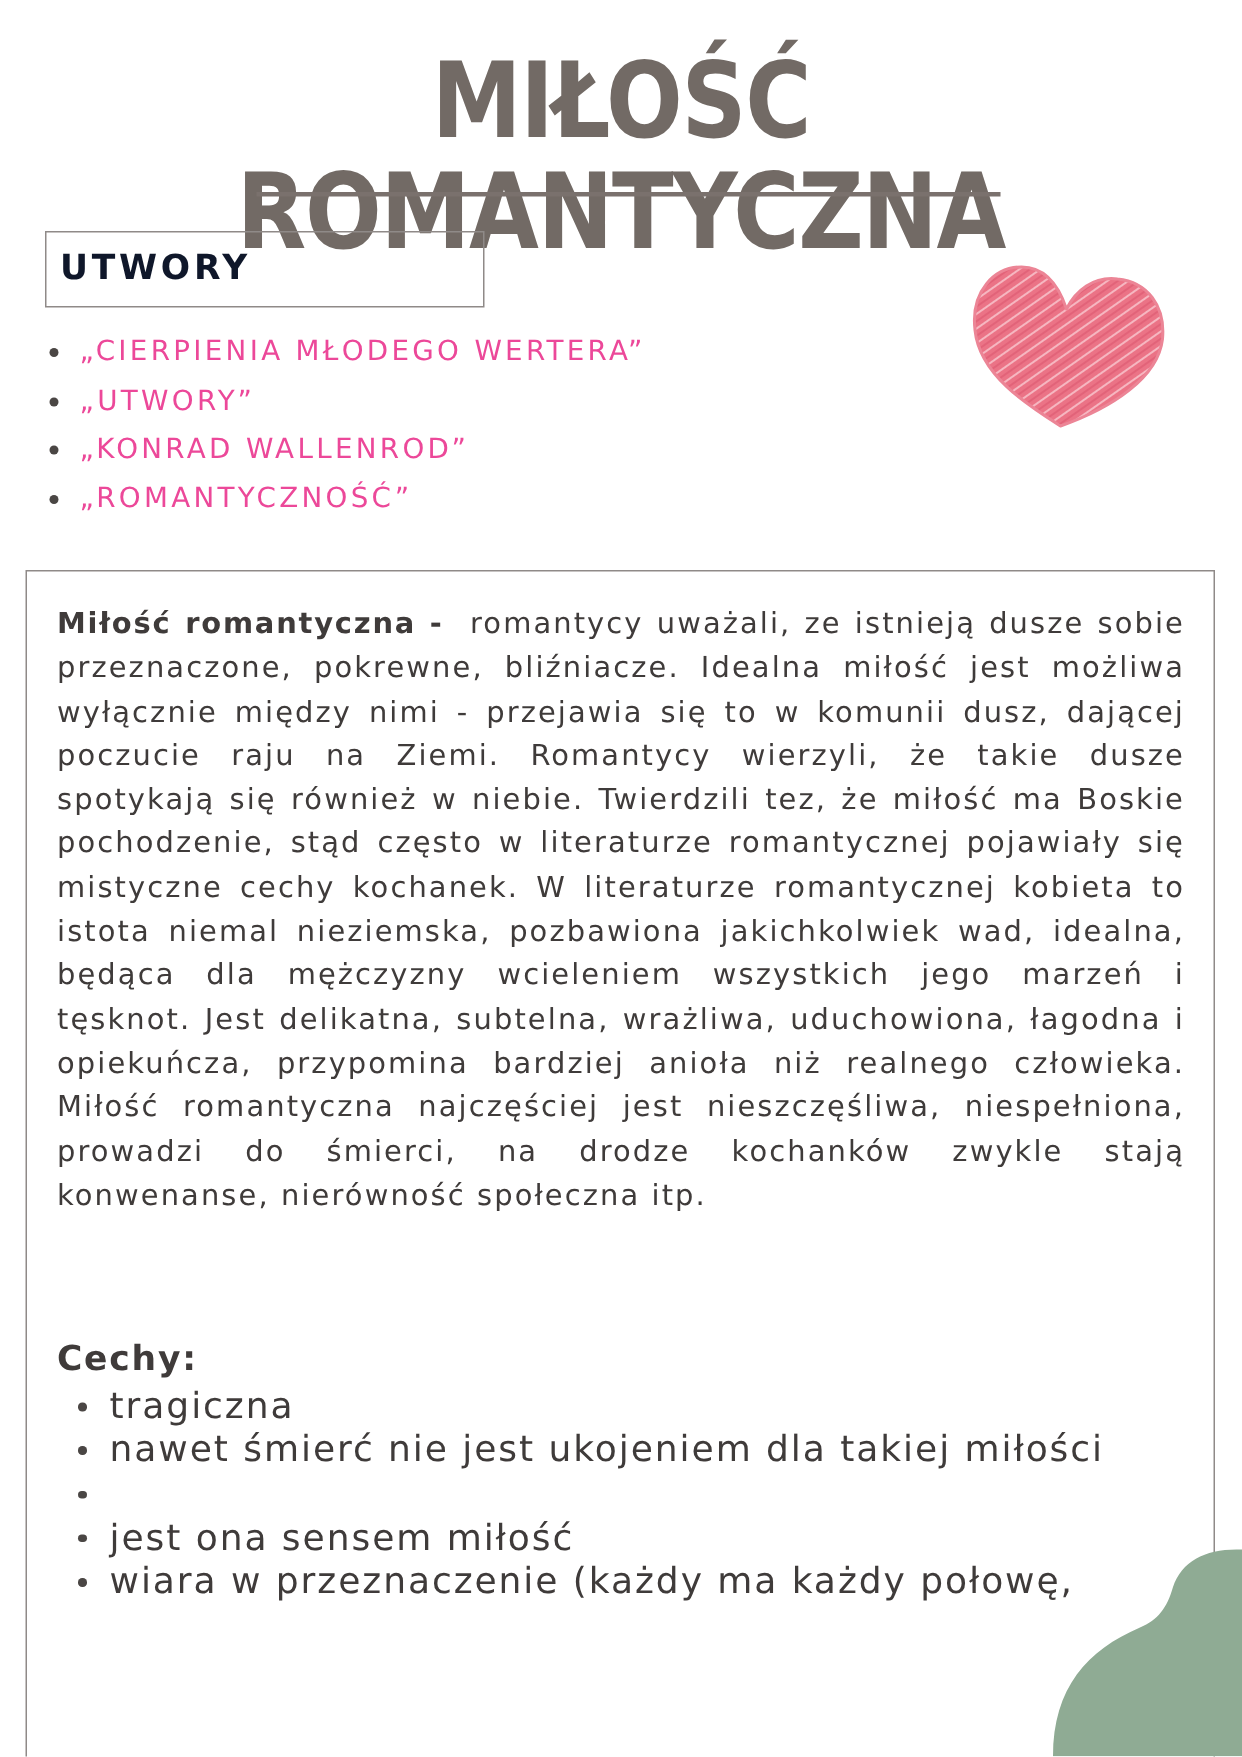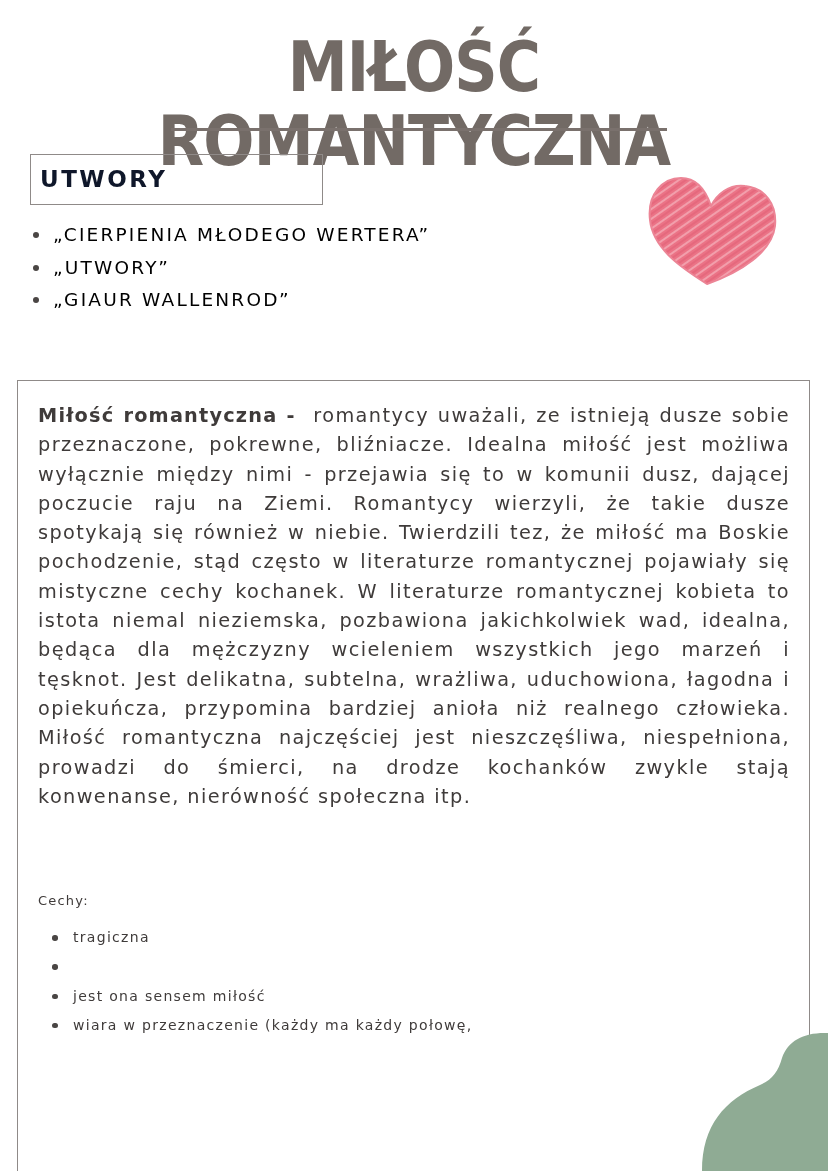--- a/index.html
+++ b/index.html
@@ -27,21 +27,21 @@
       position: absolute; left: 9px; top: 11px;
       font-family: "DejaVu Sans", sans-serif; font-weight: bold;
       font-size: 23px; letter-spacing: 2.5px; color: #0f172a;
     }
 
     .works-list {
       position: absolute; left: 33px; top: 222px; list-style: none;
     }
     .works-list li {
       position: relative; height: 32.5px; padding-left: 20px;
-      font-size: 18.5px; letter-spacing: 2.2px; color: #000000; line-height: 26px;
+      font-size: 18.5px; letter-spacing: 2.2px; color: #ec4899; line-height: 26px;
     }
     .bullet {
       position: absolute; left: 0; top: 10px; width: 6px; height: 6px;
       border-radius: 50%; background: #4a4644;
     }
 
     .heart {
       position: absolute; left: 645px; top: 172px; width: 135px; height: 118px;
     }
 
@@ -51,28 +51,28 @@
     }
     .paragraph {
       position: absolute; left: 20px; top: 20px; width: 752px;
       font-size: 19.3px; line-height: 29.3px; letter-spacing: 1.4px;
       text-align: justify; color: #3f3b3a;
     }
     .paragraph .lead { font-weight: bold; letter-spacing: 1.2px; }
 
     .features-title {
       position: absolute; left: 20px; top: 512px;
-      font-weight: normal; font-size: 13px; letter-spacing: 1.2px; color: #3f3b3a;
+      font-weight: bold; font-size: 23px; letter-spacing: 1.2px; color: #3f3b3a;
     }
     .features-list {
       position: absolute; left: 34px; top: 543px; list-style: none;
     }
     .features-list li {
       position: relative; height: 29.3px; padding-left: 21px;
-      font-size: 14px; line-height: 26px; letter-spacing: 1.3px; color: #3f3b3a;
+      font-size: 24px; line-height: 26px; letter-spacing: 1.3px; color: #3f3b3a;
     }
     .features-list .bullet { top: 11px; width: 5.5px; height: 5.5px; }
 
     .blob {
       position: absolute; left: 700px; top: 1030px; width: 128px; height: 141px;
     }
   </style>
 </head>
 <body>
 
@@ -87,21 +87,25 @@
   <li>
     <span class="bullet"></span>
     <span>„CIERPIENIA MŁODEGO WERTERA”</span>
   </li>
   <li>
     <span class="bullet"></span>
     <span>„UTWORY”</span>
   </li>
   <li>
     <span class="bullet"></span>
-    <span>„GIAUR WALLENROD”</span>
+    <span>„KONRAD WALLENROD”</span>
+  </li>
+  <li>
+    <span class="bullet"></span>
+    <span>„ROMANTYCZNOŚĆ”</span>
   </li>
 </ul>
 
 <svg class="heart" viewBox="0 0 135 118" xmlns="http://www.w3.org/2000/svg">
   <defs>
     <pattern id="scribble" width="8" height="8" patternUnits="userSpaceOnUse" patternTransform="rotate(-35)">
       <rect width="8" height="8" fill="#eb7386"></rect>
       <line x1="0" y1="2" x2="8" y2="2" stroke="#f6b7c1" stroke-width="1.3"></line>
       <line x1="0" y1="6" x2="8" y2="6" stroke="#e05d74" stroke-width="1"></line>
     </pattern>
@@ -113,20 +117,24 @@
   <p class="paragraph"><span class="lead">Miłość romantyczna -</span>&nbsp;&nbsp;<span>romantycy uważali, ze istnieją dusze sobie przeznaczone, pokrewne, bliźniacze. Idealna miłość jest możliwa wyłącznie między nimi - przejawia się to w komunii dusz, dającej poczucie raju na Ziemi. Romantycy wierzyli, że takie dusze spotykają się również w niebie. Twierdzili tez, że miłość ma Boskie pochodzenie, stąd często w literaturze romantycznej pojawiały się mistyczne cechy kochanek. W literaturze romantycznej kobieta to istota niemal nieziemska, pozbawiona jakichkolwiek wad, idealna, będąca dla mężczyzny wcieleniem wszystkich jego marzeń i tęsknot. Jest delikatna, subtelna, wrażliwa, uduchowiona, łagodna i opiekuńcza, przypomina bardziej anioła niż realnego człowieka. Miłość romantyczna najczęściej jest nieszczęśliwa, niespełniona, prowadzi do śmierci, na drodze kochanków zwykle stają konwenanse, nierówność społeczna itp.</span></p>
 
   <div class="features-title">Cechy:</div>
   <ul class="features-list">
     <li>
       <span class="bullet"></span>
       <span>tragiczna</span>
     </li>
     <li>
       <span class="bullet"></span>
+      <span>nawet śmierć nie jest ukojeniem dla takiej miłości</span>
+    </li>
+    <li>
+      <span class="bullet"></span>
     </li>
     <li>
       <span class="bullet"></span>
       <span>jest ona sensem miłość</span>
     </li>
     <li>
       <span class="bullet"></span>
       <span>wiara w przeznaczenie (każdy ma każdy połowę,</span>
     </li>
   </ul>

